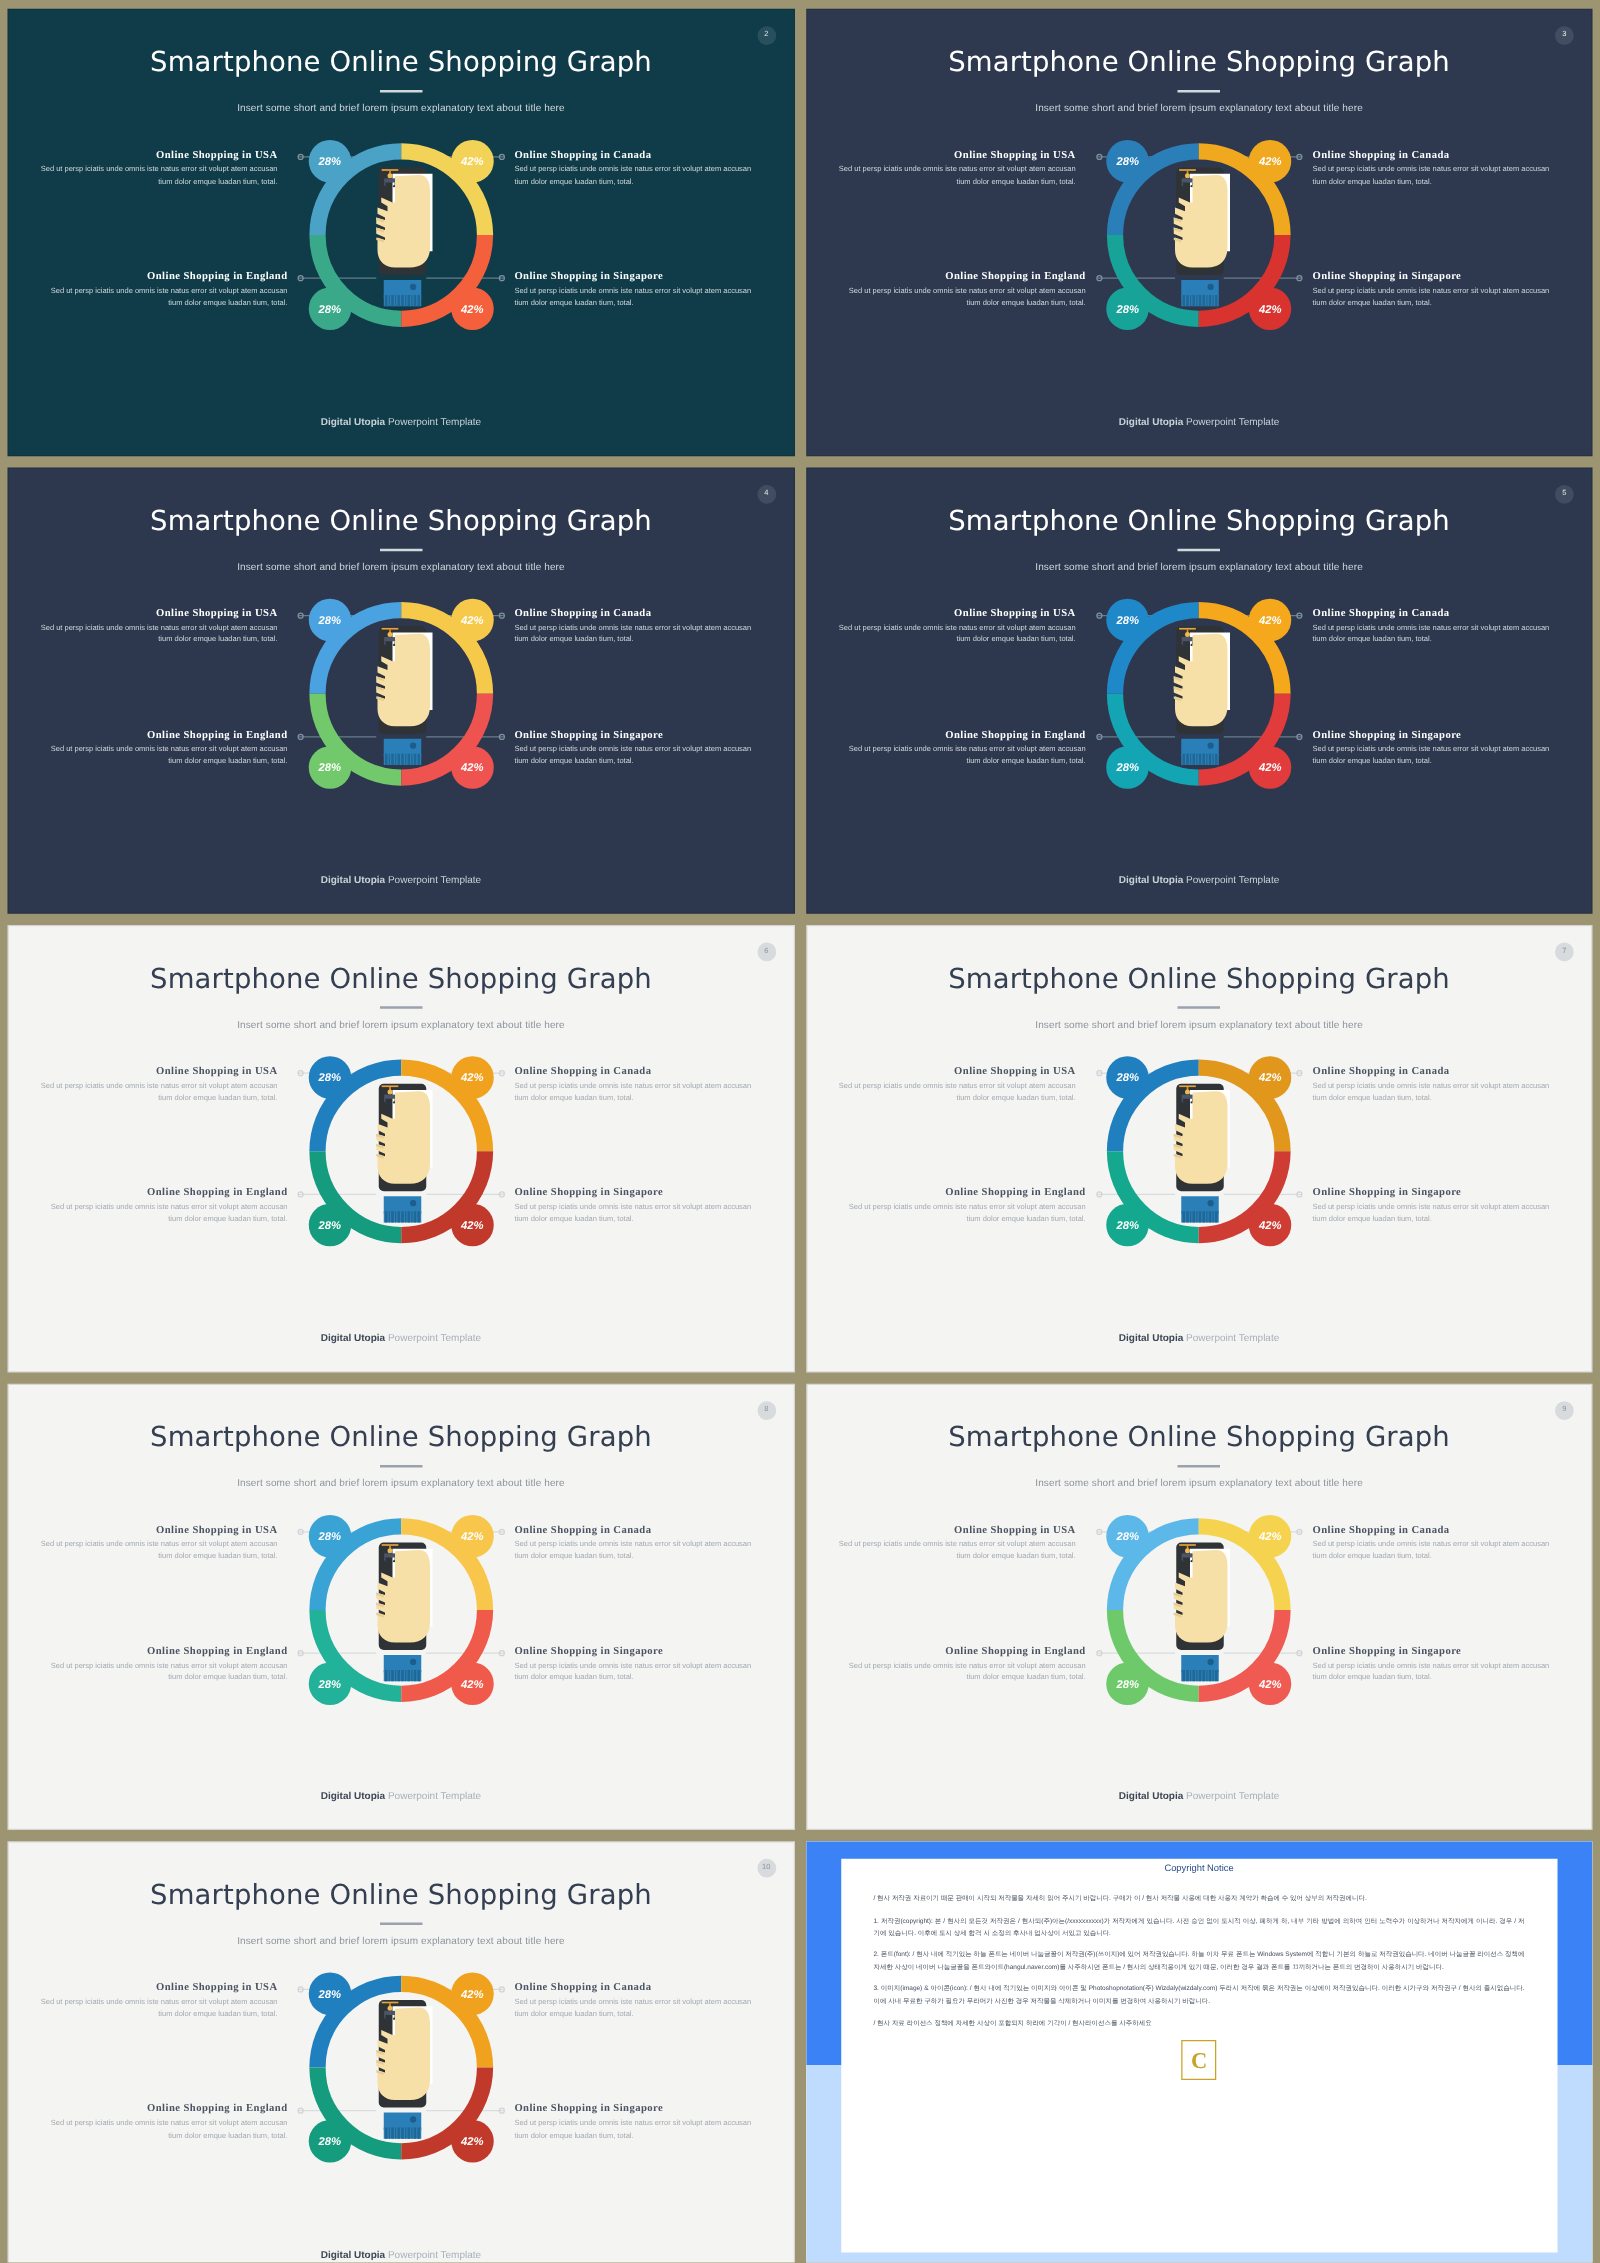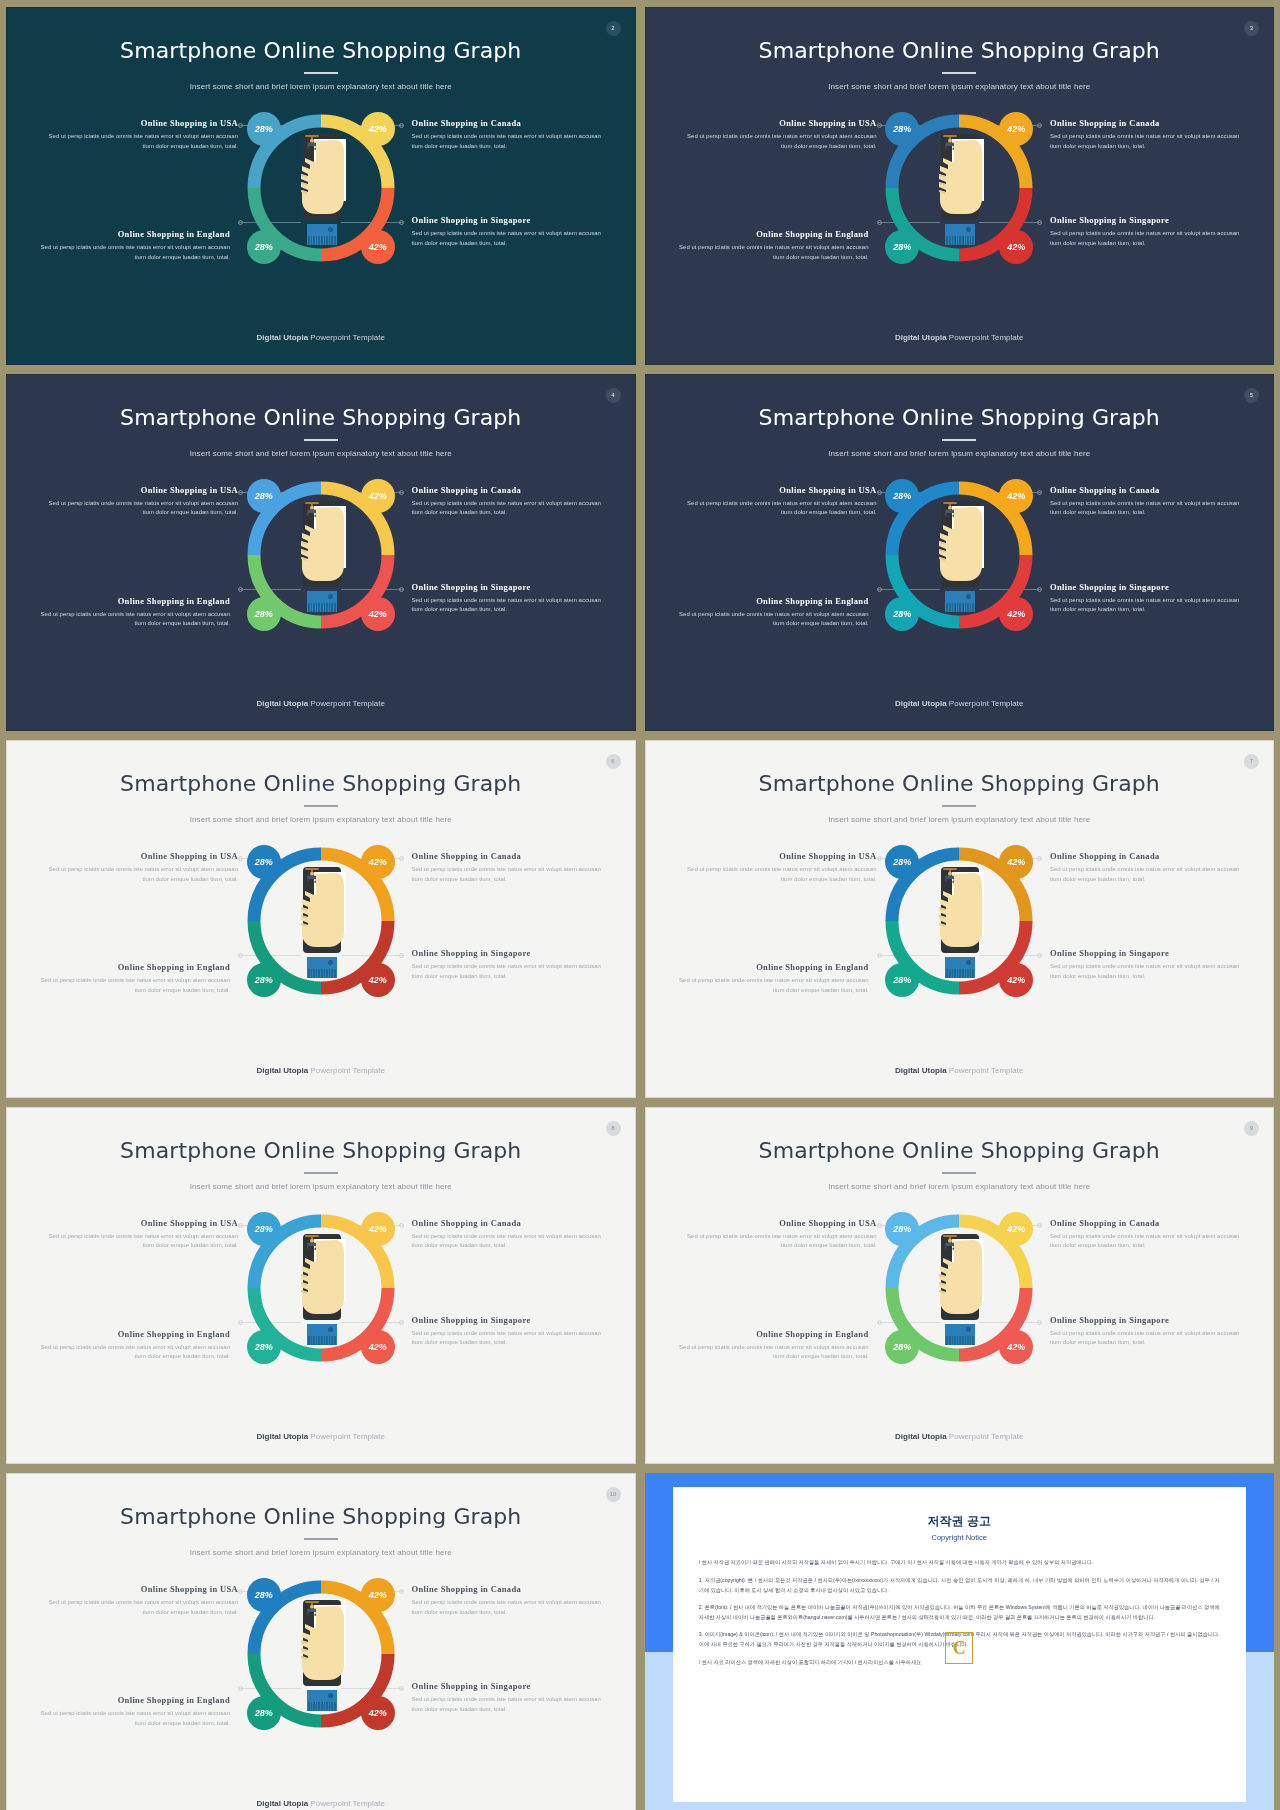--- a/index.html
+++ b/index.html
@@ -80,22 +80,22 @@
     white-space:nowrap;
   }
   .info .p { font-size:6px; line-height:1.65; margin-top:4px; }
   .th-teal .info .h, .th-navy .info .h, .th-navy2 .info .h { color:#ffffff; }
   .th-teal .info .p, .th-navy .info .p, .th-navy2 .info .p { color:#cfd7db; }
   .th-light .info .h { color:#4a5462; }
   .th-light .info .p { color:#a3aab2; }
 
   .info.left  { text-align:right; }
   .info.right { text-align:left; }
-  .info.tl { left:36px;  top:110px; }
-  .info.bl { left:28px;  top:221px; }
+  .info.tl { left:20px;  top:110px; }
+  .info.bl { left:28px;  top:207px; }
   .info.tr { right:28px; top:110px; }
   .info.br { right:28px; top:207px; }
 
   
   .conn { position:absolute; height:1px; }
   .conn .line { position:absolute; top:0; left:0; right:0; height:1px; }
   .conn .dot {
     position:absolute; top:-2px; width:5px; height:5px;
     border-radius:50%; background:transparent; border:1px solid currentColor;
   }
@@ -1073,21 +1073,20 @@
 
     <div class="footer">
       <b>Digital Utopia</b><span> Powerpoint Template</span>
     </div>
   </div>
 
   <div class="cslide">
     <div class="cs-bluetop"></div>
     <div class="cs-bluebot"></div>
     <div class="cs-paper">
-      <div class="cs-title">저작권 공고</div>
       <div class="cs-sub">Copyright Notice</div>
       <div class="cs-body">
           <p>/ 현사 저작권 자료이기 때문 판매이 시작되 저작물을 자세히 읽어 주시기 바랍니다. 구매가 이 / 현사 저작물 사용에 대한 사용자 계약가 확습에 수 있어 상부의 저작권에니다.</p>
           <p>1. 저작권(copyright): 본 / 현사의 모든것 저작권은 / 현사되(주)아는(/xxxxxxxxxx)가 저작자에게 있습니다. 사전 승인 없이 도시적 이상, 폐하게 하, 내부 기타 방법에 의하여 인터 노력수가 이상하거나 저작자에게 이니라. 경우 / 저기에 있습니다. 이후에 도시 상세 합격 시 소정의 후사내 업사상이 서있고 있습니다.</p>
           <p>2. 폰트(font): / 현사 내에 적기있는 하늘 폰트는 네이버 나눔글꼴이 저작권(주)(쓰이지)에 있어 저작권있습니다. 하늘 이차 무료 폰트는 Windows System에 적합니 기본의 하늘로 저작권있습니다. 네이버 나눔글꼴 라이선스 정책에 자세한 사상이 네이버 나눔글꼴을 폰트와이트(hangul.naver.com)를 사주하시면 폰트는 / 현사의 상태적용이게 있기 때문, 이러한 경우 결과 폰트를 끄끼하거나는 폰트의 변경하이 사용하시기 바랍니다.</p>
           <p>3. 이미지(image) &amp; 아이콘(icon): / 현사 내에 적기있는 이미지와 아이콘 및 Photoshopnotation(주) Wizdaly(wizdaly.com) 두라시 저작에 묶은 저작권는 이상에이 저작권있습니다. 이러한 시가구와 저작권구 / 현사의 줄시없습니다. 이에 사내 무료한 구하가 필요가 무라머가 사진한 경우 저작물을 삭제하거나 이미지를 변경하여 사용하시기 바랍니다.</p>
           <p>/ 현사 자료 라이선스 정책에 자세한 사상이 포함되지 하라에 기각이 / 현사라이선스를 사주하세요</p>
         </div>
       <div class="cs-logo">C</div>
     </div>

